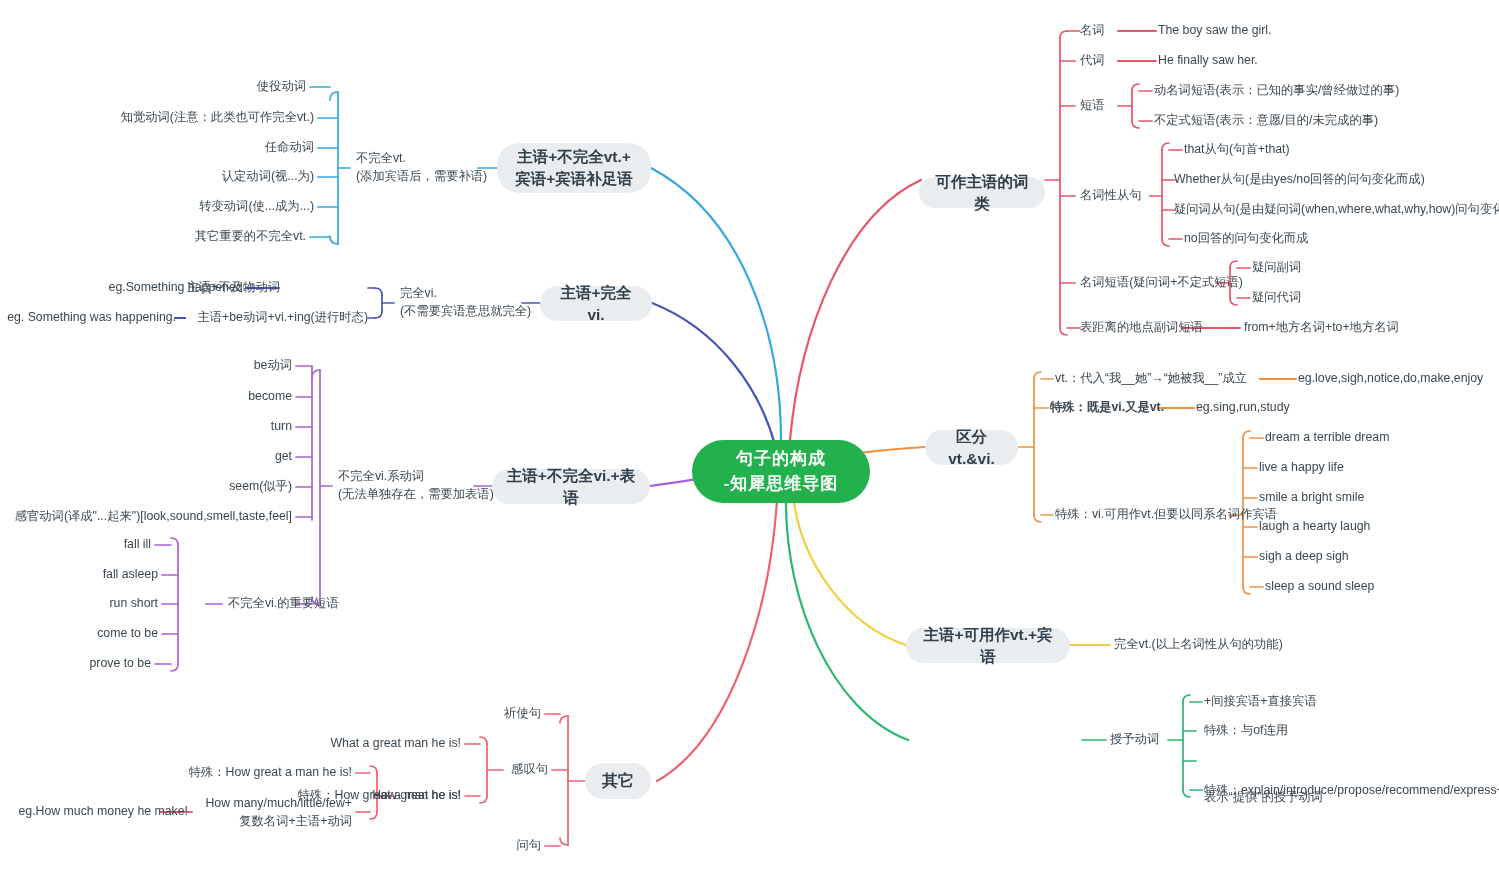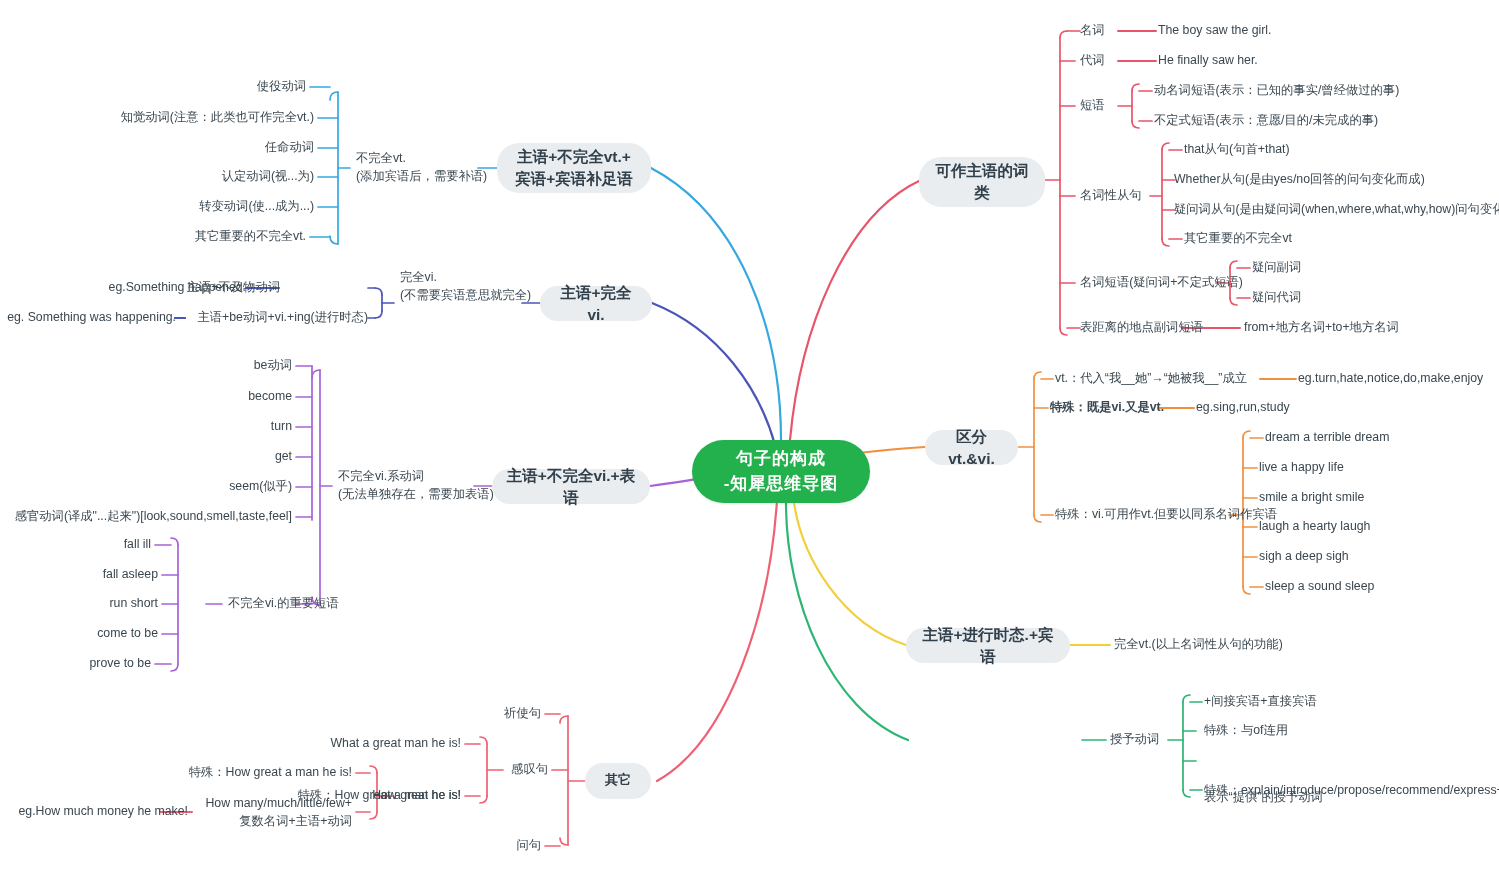--- a/index.html
+++ b/index.html
@@ -16,21 +16,21 @@
     font-size:17px;font-weight:bold;line-height:1.45;letter-spacing:1px;
     box-shadow:0 1px 3px rgba(0,0,0,.08);
   }
   
   .pill{
     background:#eaedf0;border-radius:22px;
     display:flex;align-items:center;justify-content:center;text-align:center;
     font-size:15.5px;font-weight:bold;line-height:1.4;color:#31404b;
     padding:6px 14px;
   }
-  .pill.small{font-size:13px;font-family:Liberation Mono, monospace;}
+  .pill.small{font-size:16px;}
   
   .txt{
     display:flex;align-items:center;
     font-size:12.3px;line-height:1.45;color:#3a4750;white-space:nowrap;
   }
   .txt.r{justify-content:flex-end;text-align:right;}
   .txt.l{justify-content:flex-start;text-align:left;}
   .txt.two{white-space:normal;}
 </style>
 </head>
@@ -232,21 +232,21 @@
   </div>
 </div>
 <div class="node txt r" style="left:60px;top:78px;width:246px;height:18px;">使役动词</div>
 <div class="node txt r" style="left:60px;top:109px;width:254px;height:18px;">知觉动词(注意：此类也可作完全vt.)</div>
 <div class="node txt r" style="left:60px;top:139px;width:254px;height:18px;">任命动词</div>
 <div class="node txt r" style="left:60px;top:168px;width:254px;height:18px;">认定动词(视...为)</div>
 <div class="node txt r" style="left:60px;top:198px;width:254px;height:18px;">转变动词(使...成为...)</div>
 <div class="node txt r" style="left:60px;top:228px;width:246px;height:18px;text-align:right;">其它重要的不完全vt.</div>
 
 <div class="node pill" style="left:540px;top:286px;width:112px;height:35px;">主语+完全vi.</div>
-<div class="node txt l" style="left:400px;top:265px;width:130px;height:44px;">
+<div class="node txt l" style="left:400px;top:281px;width:130px;height:44px;">
   <div>
     <div>完全vi.</div>
     <div>(不需要宾语意思就完全)</div>
   </div>
 </div>
 <div class="node txt r" style="left:160px;top:279px;width:120px;height:18px;">主语+不及物动词</div>
 <div class="node txt r" style="left:110px;top:279px;width:136px;height:18px;left:110px;">eg.Something happened.</div>
 <div class="node txt r" style="left:186px;top:309px;width:182px;height:18px;">主语+be动词+vi.+ing(进行时态)</div>
 <div class="node txt r" style="left:12px;top:309px;width:164px;height:18px;">eg. Something was happening.</div>
 
@@ -278,54 +278,54 @@
 <div class="node txt r" style="left:340px;top:735px;width:121px;height:18px;">What a great man he is!</div>
 <div class="node txt r" style="left:340px;top:787px;width:121px;height:18px;" style2="">特殊：How great a man he is!</div>
 <div class="node txt r" style="left:340px;top:787px;width:121px;height:18px;">How great he is!</div>
 <div class="node txt r" style="left:180px;top:764px;width:172px;height:18px;">特殊：How great a man he is!</div>
 <div class="node txt r two" style="left:180px;top:795px;width:172px;height:36px;text-align:right;display:block;line-height:1.45;">
   <div>How many/much/little/few+</div>
   <div>复数名词+主语+动词</div>
 </div>
 <div class="node txt r" style="left:10px;top:803px;width:178px;height:18px;">eg.How much money he make!</div>
 
-<div class="node pill" style="left:919px;top:157px;width:126px;height:50px;">可作主语的词类</div>
+<div class="node pill" style="left:919px;top:177px;width:126px;height:31px;">可作主语的词类</div>
 <div class="node txt l" style="left:1080px;top:22px;width:40px;height:18px;">名词</div>
 <div class="node txt l" style="left:1080px;top:52px;width:40px;height:18px;">代词</div>
 <div class="node txt l" style="left:1080px;top:97px;width:40px;height:18px;">短语</div>
 <div class="node txt l" style="left:1080px;top:187px;width:75px;height:18px;">名词性从句</div>
 <div class="node txt l" style="left:1080px;top:274px;width:140px;height:18px;">名词短语(疑问词+不定式短语)</div>
 <div class="node txt l" style="left:1080px;top:319px;width:145px;height:18px;">表距离的地点副词短语</div>
 
 <div class="node txt l" style="left:1158px;top:22px;width:220px;height:18px;">The boy saw the girl.</div>
 <div class="node txt l" style="left:1158px;top:52px;width:220px;height:18px;">He finally saw her.</div>
 <div class="node txt l" style="left:1154px;top:82px;width:330px;height:18px;">动名词短语(表示：已知的事实/曾经做过的事)</div>
 <div class="node txt l" style="left:1154px;top:112px;width:330px;height:18px;">不定式短语(表示：意愿/目的/未完成的事)</div>
 <div class="node txt l" style="left:1184px;top:141px;width:300px;height:18px;">that从句(句首+that)</div>
 <div class="node txt l" style="left:1174px;top:171px;width:320px;height:18px;">Whether从句(是由yes/no回答的问句变化而成)</div>
 <div class="node txt l" style="left:1174px;top:201px;width:330px;height:18px;">疑问词从句(是由疑问词(when,where,what,why,how)问句变化而成)</div>
-<div class="node txt l" style="left:1184px;top:230px;width:300px;height:18px;">其它重要的不完全vt</div>
+<div class="node txt l" style="left:1184px;top:230px;width:300px;height:18px;">no回答的问句变化而成</div>
 <div class="node txt l" style="left:1252px;top:259px;width:120px;height:18px;">疑问副词</div>
 <div class="node txt l" style="left:1252px;top:289px;width:120px;height:18px;">疑问代词</div>
 <div class="node txt l" style="left:1244px;top:319px;width:230px;height:18px;">from+地方名词+to+地方名词</div>
 
 <div class="node pill" style="left:925px;top:430px;width:93px;height:35px;">区分vt.&amp;vi.</div>
 <div class="node txt l" style="left:1055px;top:370px;width:210px;height:18px;">vt.：代入“我__她”→“她被我__”成立</div>
 <div class="node txt l" style="left:1050px;top:399px;width:140px;height:18px;font-weight:bold;">特殊：既是vi.又是vt.</div>
 <div class="node txt l" style="left:1055px;top:506px;width:230px;height:18px;">特殊：vi.可用作vt.但要以同系名词作宾语</div>
-<div class="node txt l" style="left:1298px;top:370px;width:200px;height:18px;">eg.turn,hate,notice,do,make,enjoy</div>
+<div class="node txt l" style="left:1298px;top:370px;width:200px;height:18px;">eg.love,sigh,notice,do,make,enjoy</div>
 <div class="node txt l" style="left:1196px;top:399px;width:160px;height:18px;">eg.sing,run,study</div>
 <div class="node txt l" style="left:1265px;top:429px;width:200px;height:18px;">dream a terrible dream</div>
 <div class="node txt l" style="left:1259px;top:459px;width:200px;height:18px;">live a happy life</div>
 <div class="node txt l" style="left:1259px;top:489px;width:200px;height:18px;">smile a bright smile</div>
 <div class="node txt l" style="left:1259px;top:518px;width:200px;height:18px;">laugh a hearty laugh</div>
 <div class="node txt l" style="left:1259px;top:548px;width:200px;height:18px;">sigh a deep sigh</div>
 <div class="node txt l" style="left:1265px;top:578px;width:200px;height:18px;">sleep a sound sleep</div>
 
-<div class="node pill" style="left:906px;top:628px;width:164px;height:35px;">主语+进行时态.+宾语</div>
+<div class="node pill" style="left:906px;top:628px;width:164px;height:35px;">主语+可用作vt.+宾语</div>
 <div class="node txt l" style="left:1114px;top:636px;width:220px;height:18px;">完全vt.(以上名词性从句的功能)</div>
 
 <div class="node txt l" style="left:1110px;top:731px;width:64px;height:18px;">授予动词</div>
 <div class="node txt l" style="left:1204px;top:693px;width:200px;height:18px;">+间接宾语+直接宾语</div>
 <div class="node txt l" style="left:1204px;top:722px;width:200px;height:18px;">特殊：与of连用</div>
 <div class="node txt l" style="left:1204px;top:752px;width:220px;height:18px;margin-top:37px;">表示“提供”的授予动词</div>
 <div class="node txt l" style="left:1204px;top:782px;width:290px;height:18px;">特殊：explain/introduce/propose/recommend/express+to</div>
 
 </div>
 

